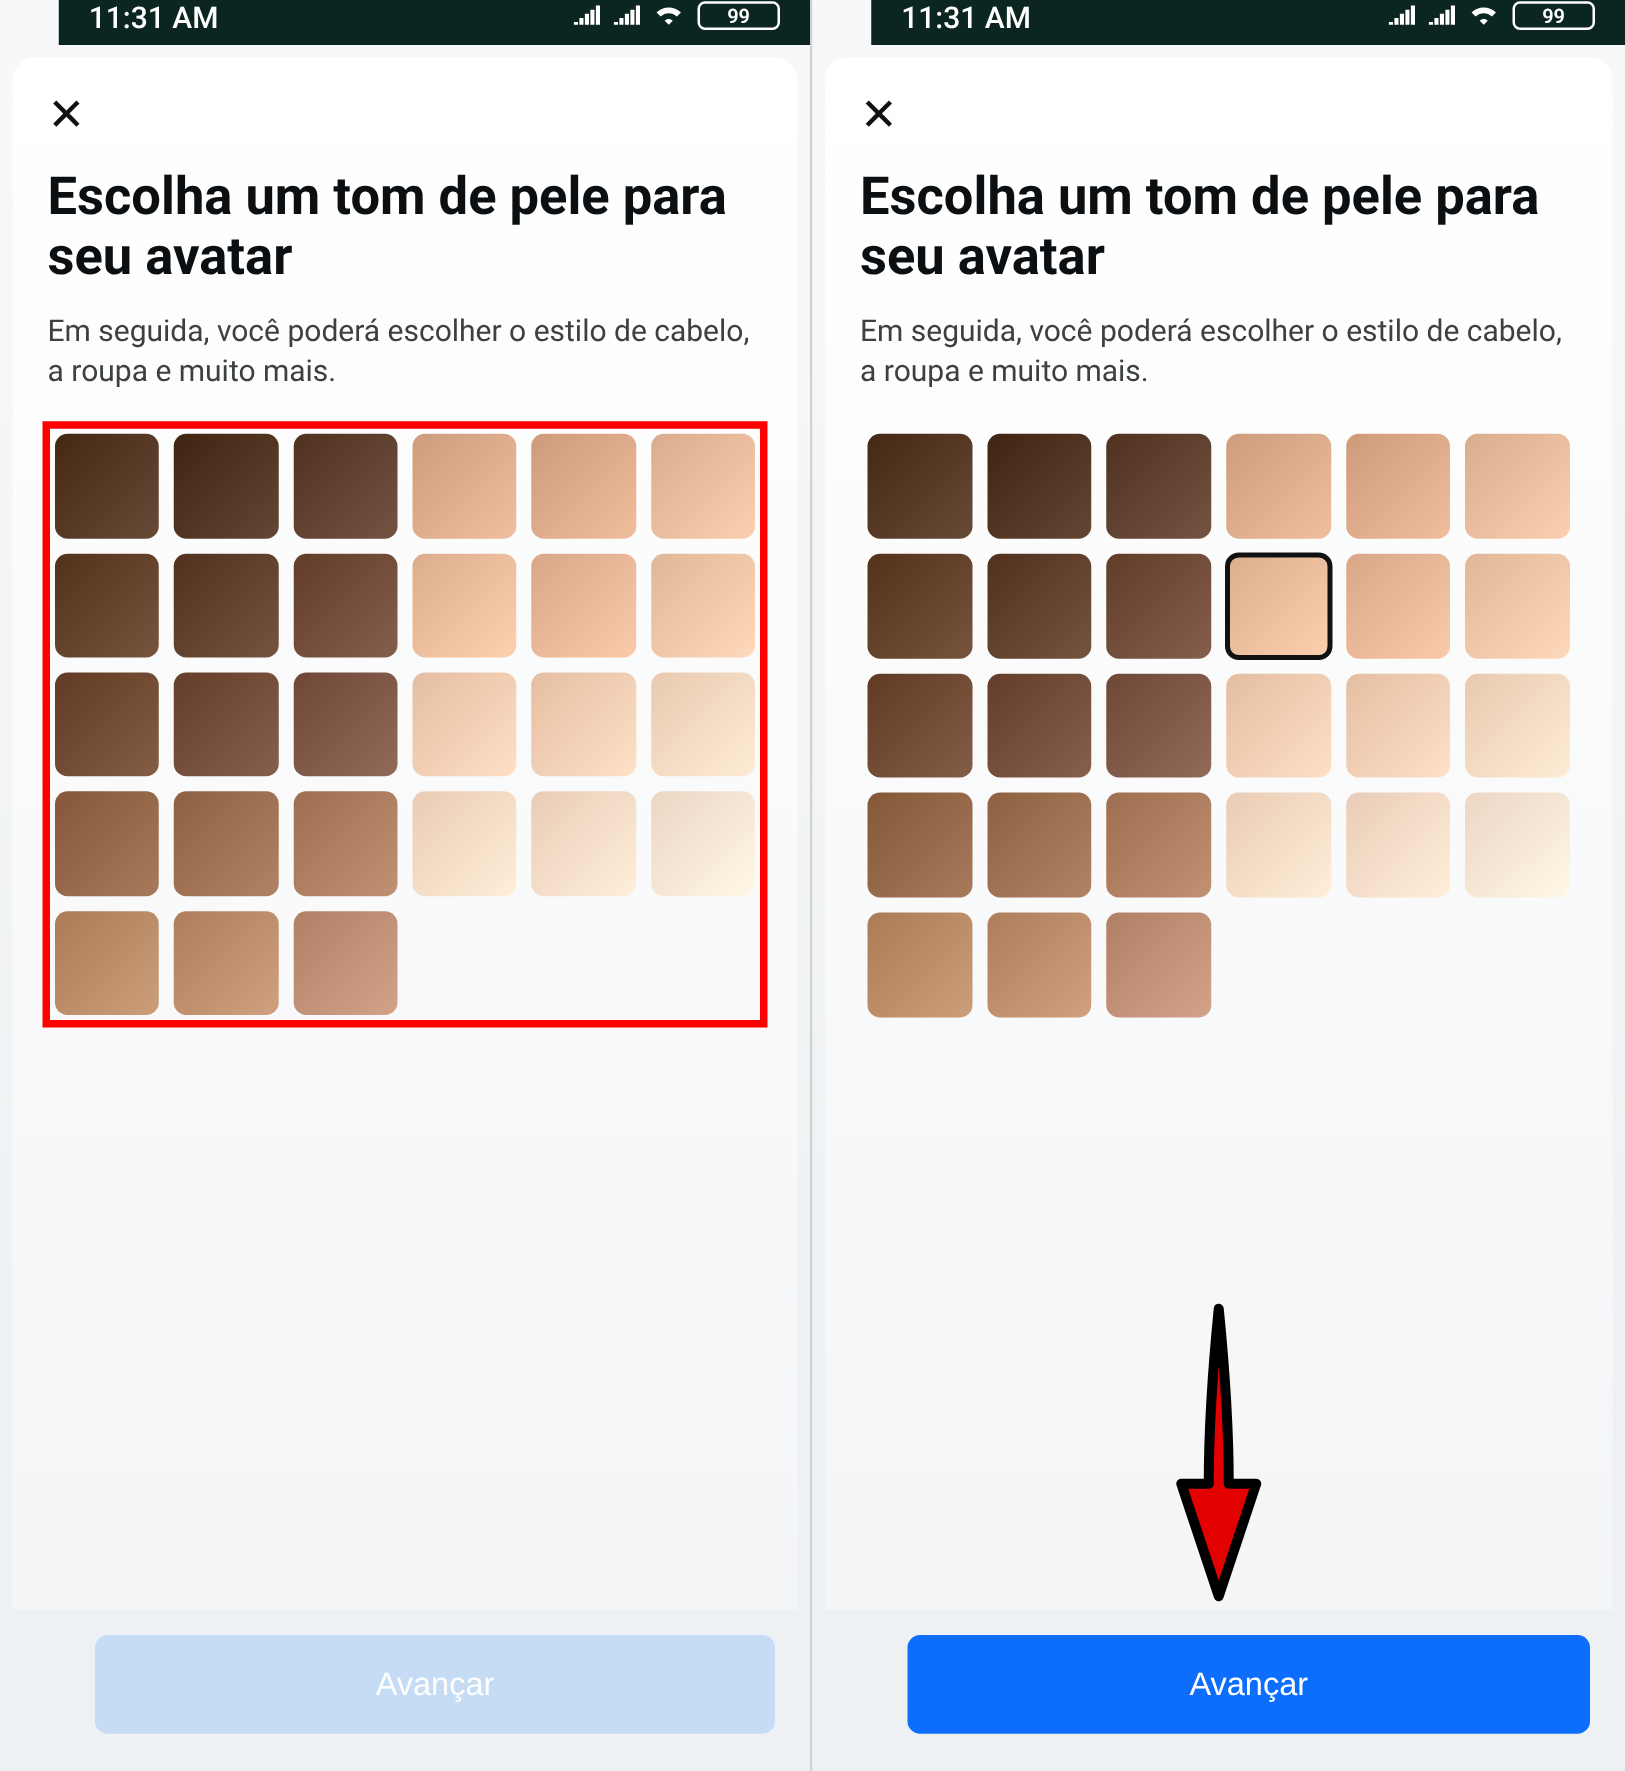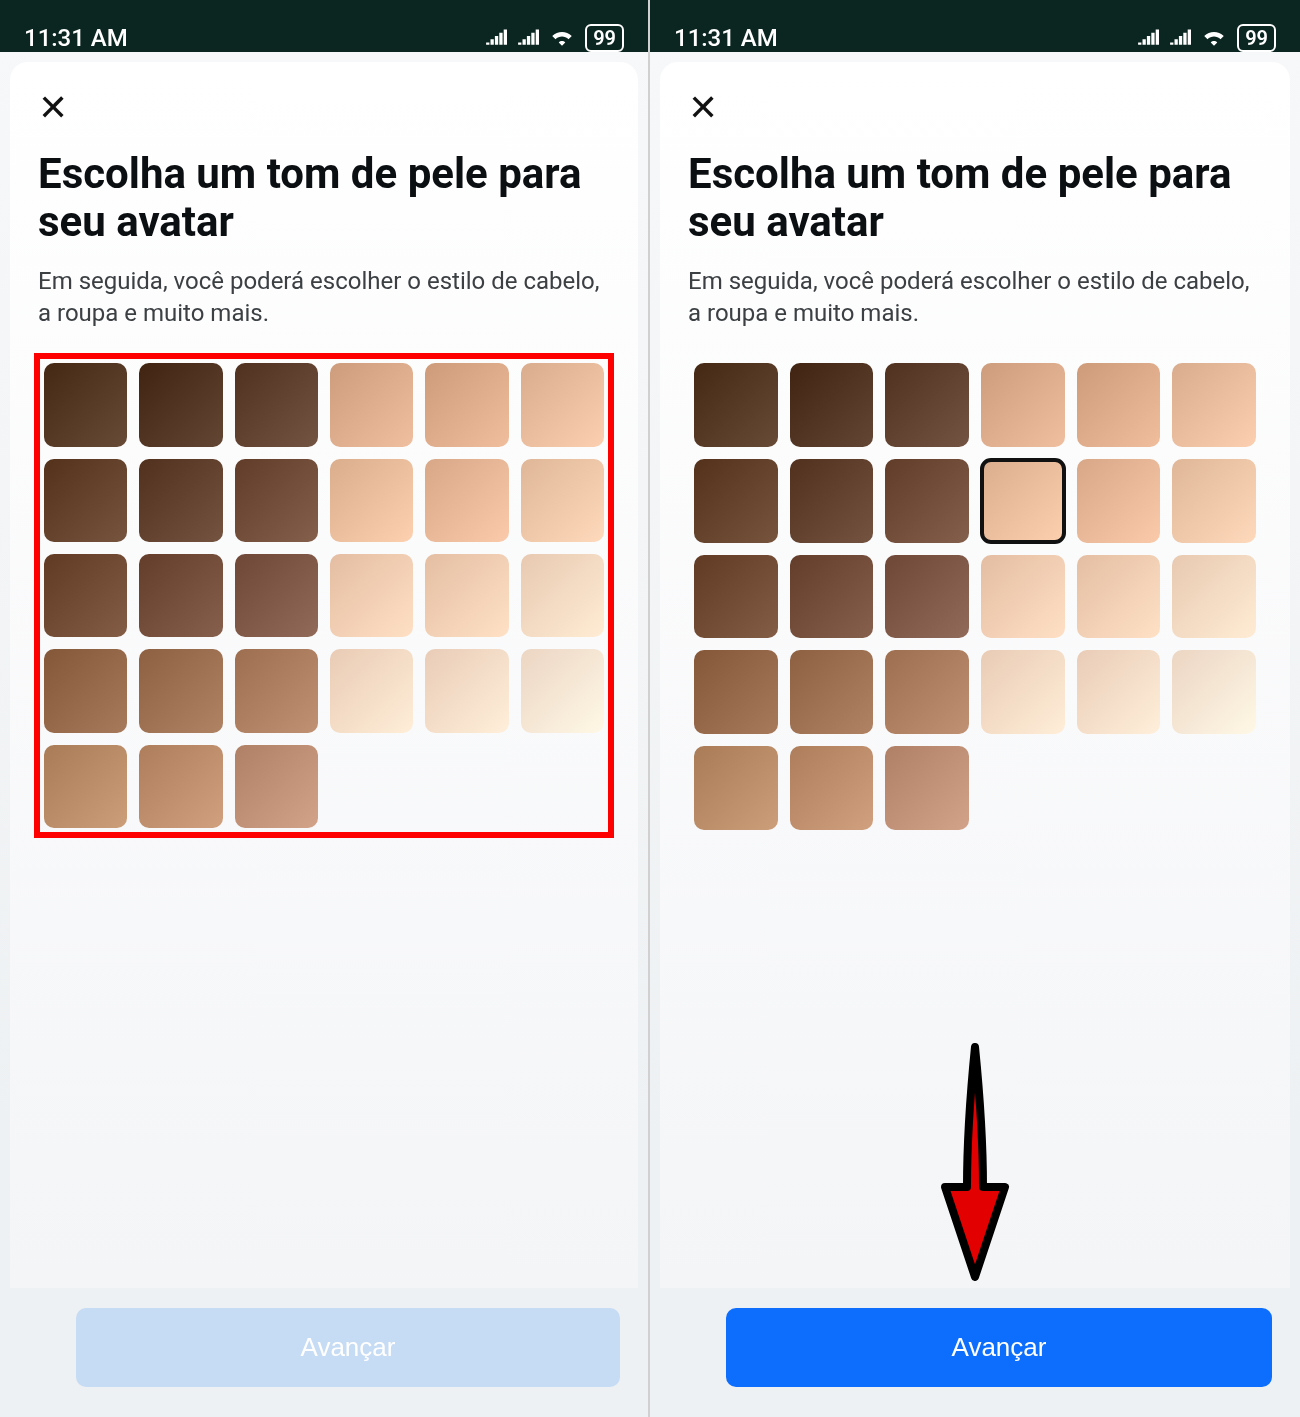--- a/index.html
+++ b/index.html
@@ -22,34 +22,35 @@
   .phone {
     position: relative;
     background: linear-gradient(180deg,#f7f8f9 0%, #eef1f3 80%);
     border-right: 2px solid #d0d0d0;
     display: flex;
     flex-direction: column;
     overflow: hidden;
   }
   .phone:last-child { border-right: none; }
   .statusbar {
-    height: 52px;
+    height: 36px;
     background: #0b2620;
     color: #fff;
     display: flex;
-    align-items: flex-end;
+    align-items: flex-start;
     justify-content: space-between;
     padding: 0 24px;
     font-size: 24px;
     font-weight: 500;
+    margin-left: 47px;
   }
   .status-icons { display: flex; align-items: center; gap: 10px; font-size: 20px;}
   .battery {
     display:inline-flex;align-items:center;gap:2px;
-    border:2px solid #fff;border-radius:6px;padding:0 6px;font-size:20px;font-weight:600;
+    border:2px solid #fff;border-radius:6px;padding:0 22px;font-size:16px;font-weight:600;
   }
   .card {
     margin: 10px 10px 0 10px;
     background: #ffffff;
     border-radius: 18px 18px 0 0;
     flex: 1;
     display: flex;
     flex-direction: column;
     padding: 28px 28px 0 28px;
     background: linear-gradient(180deg,#ffffff 0%, #f4f5f7 100%);

